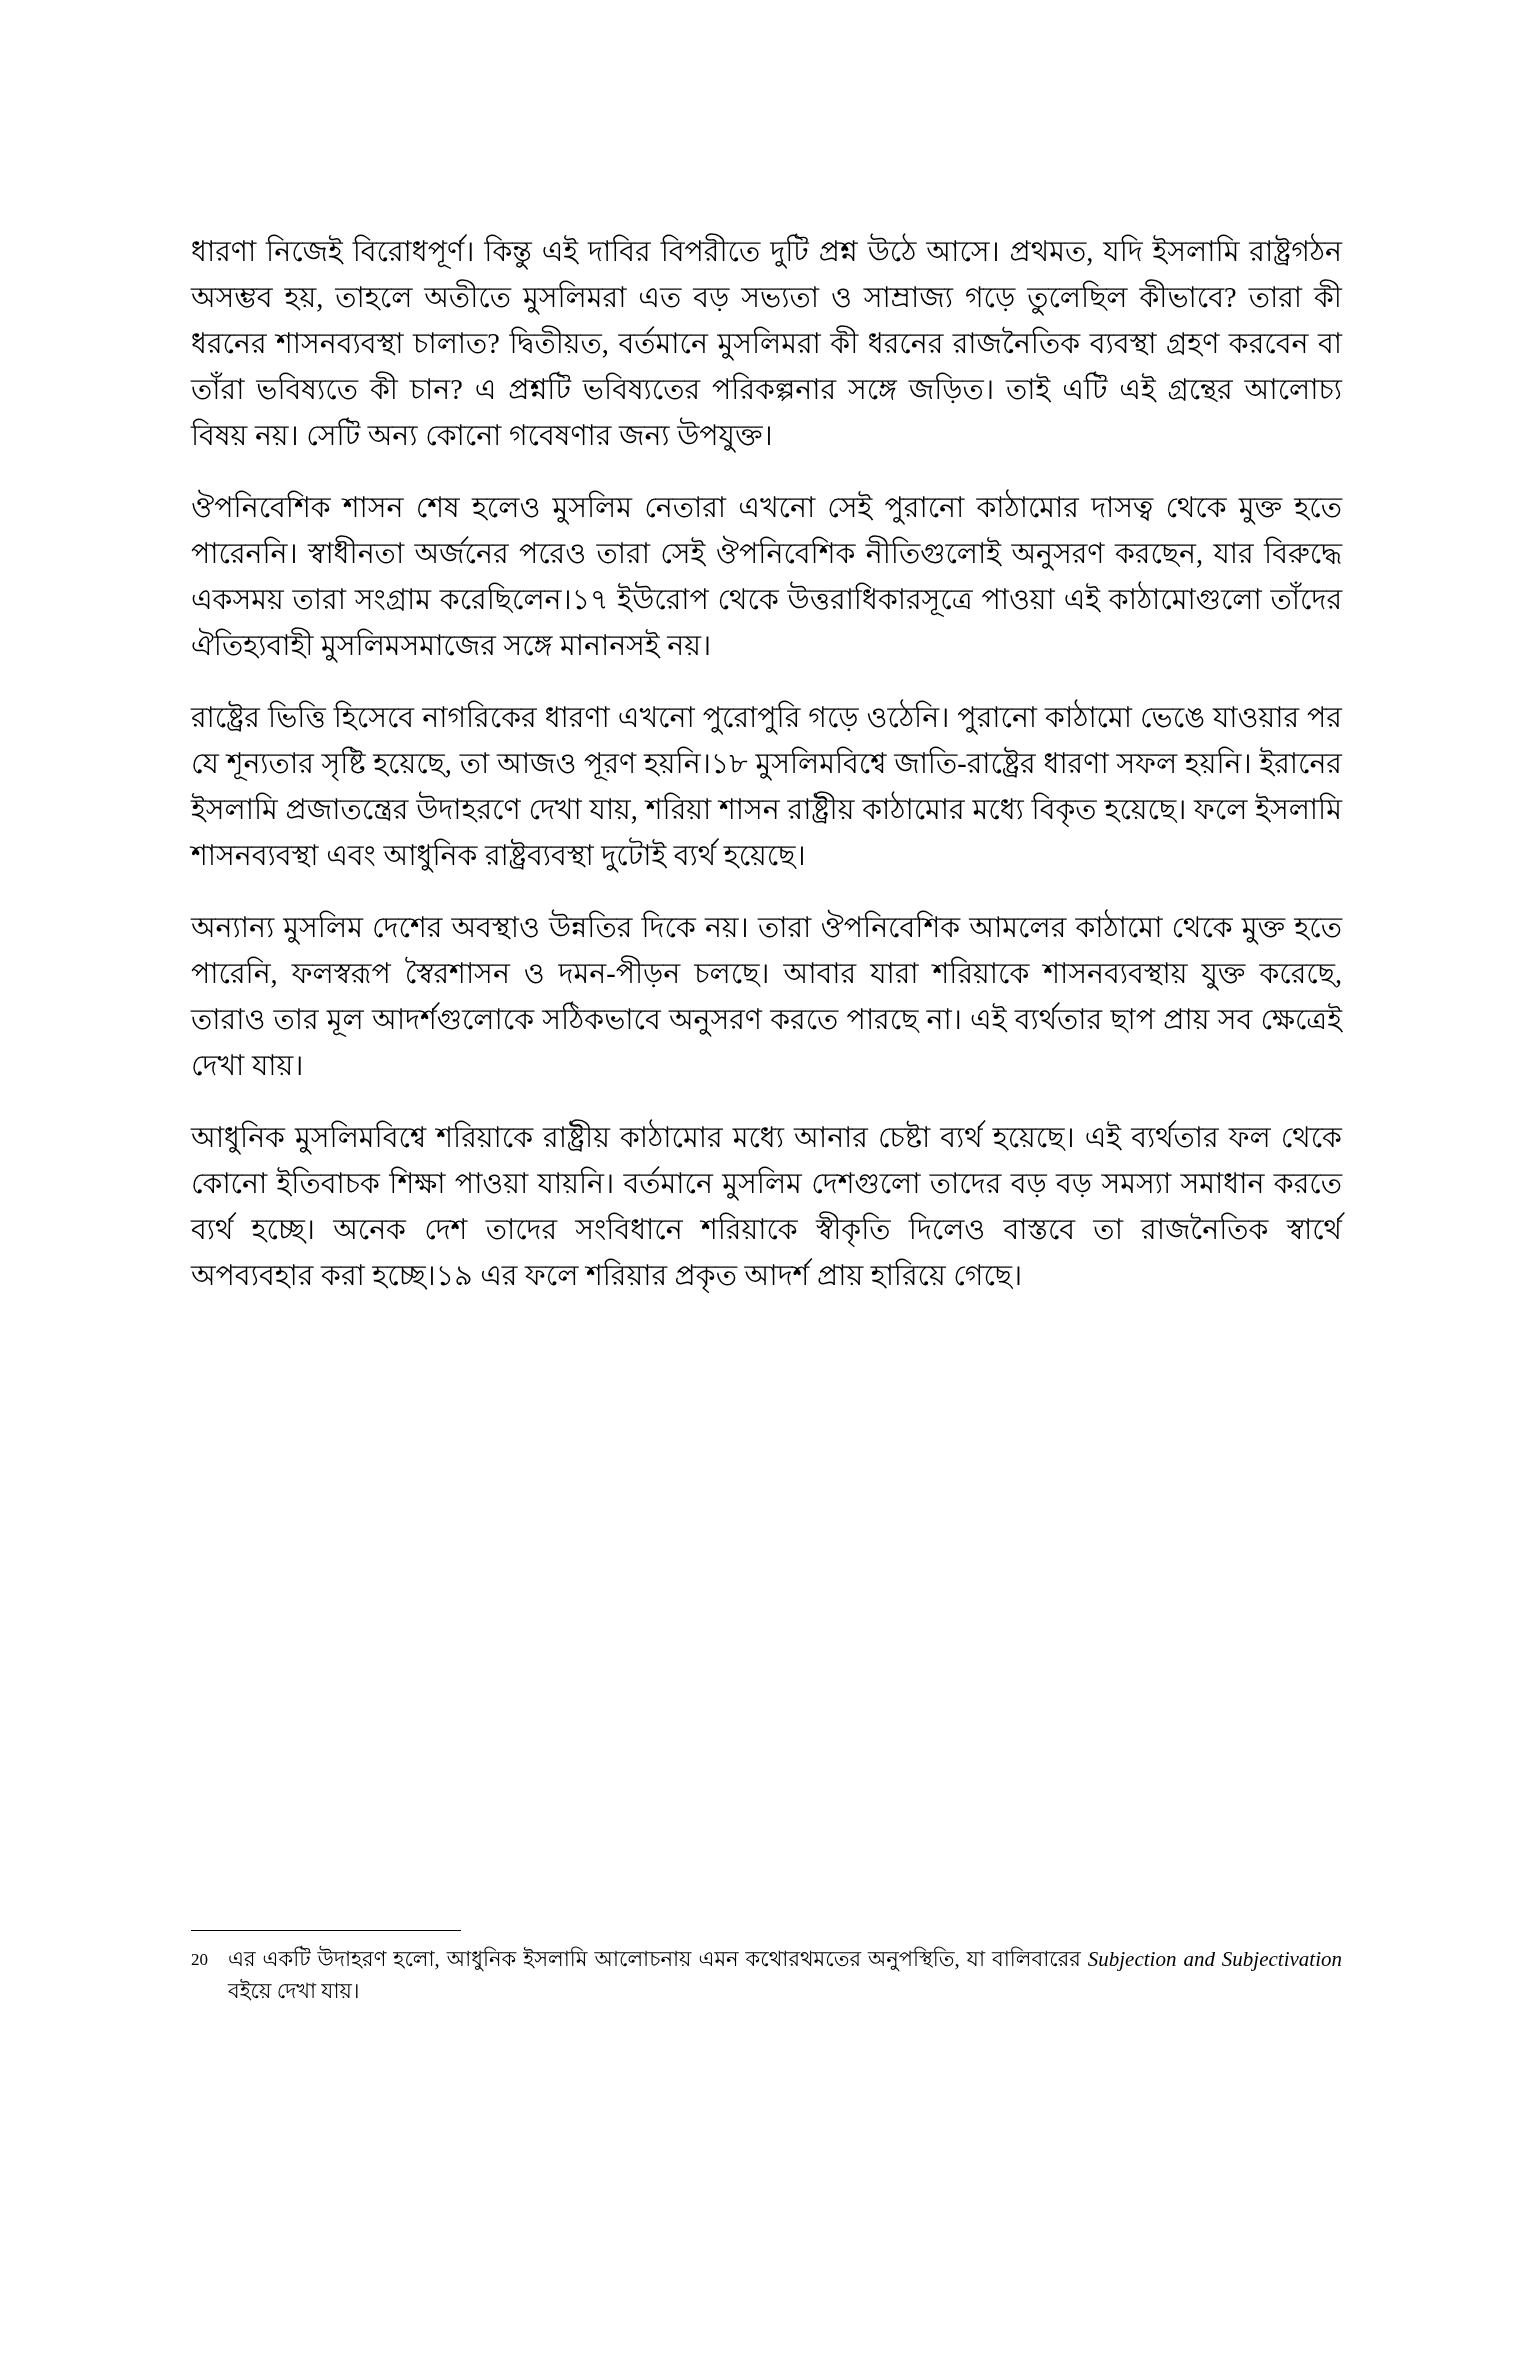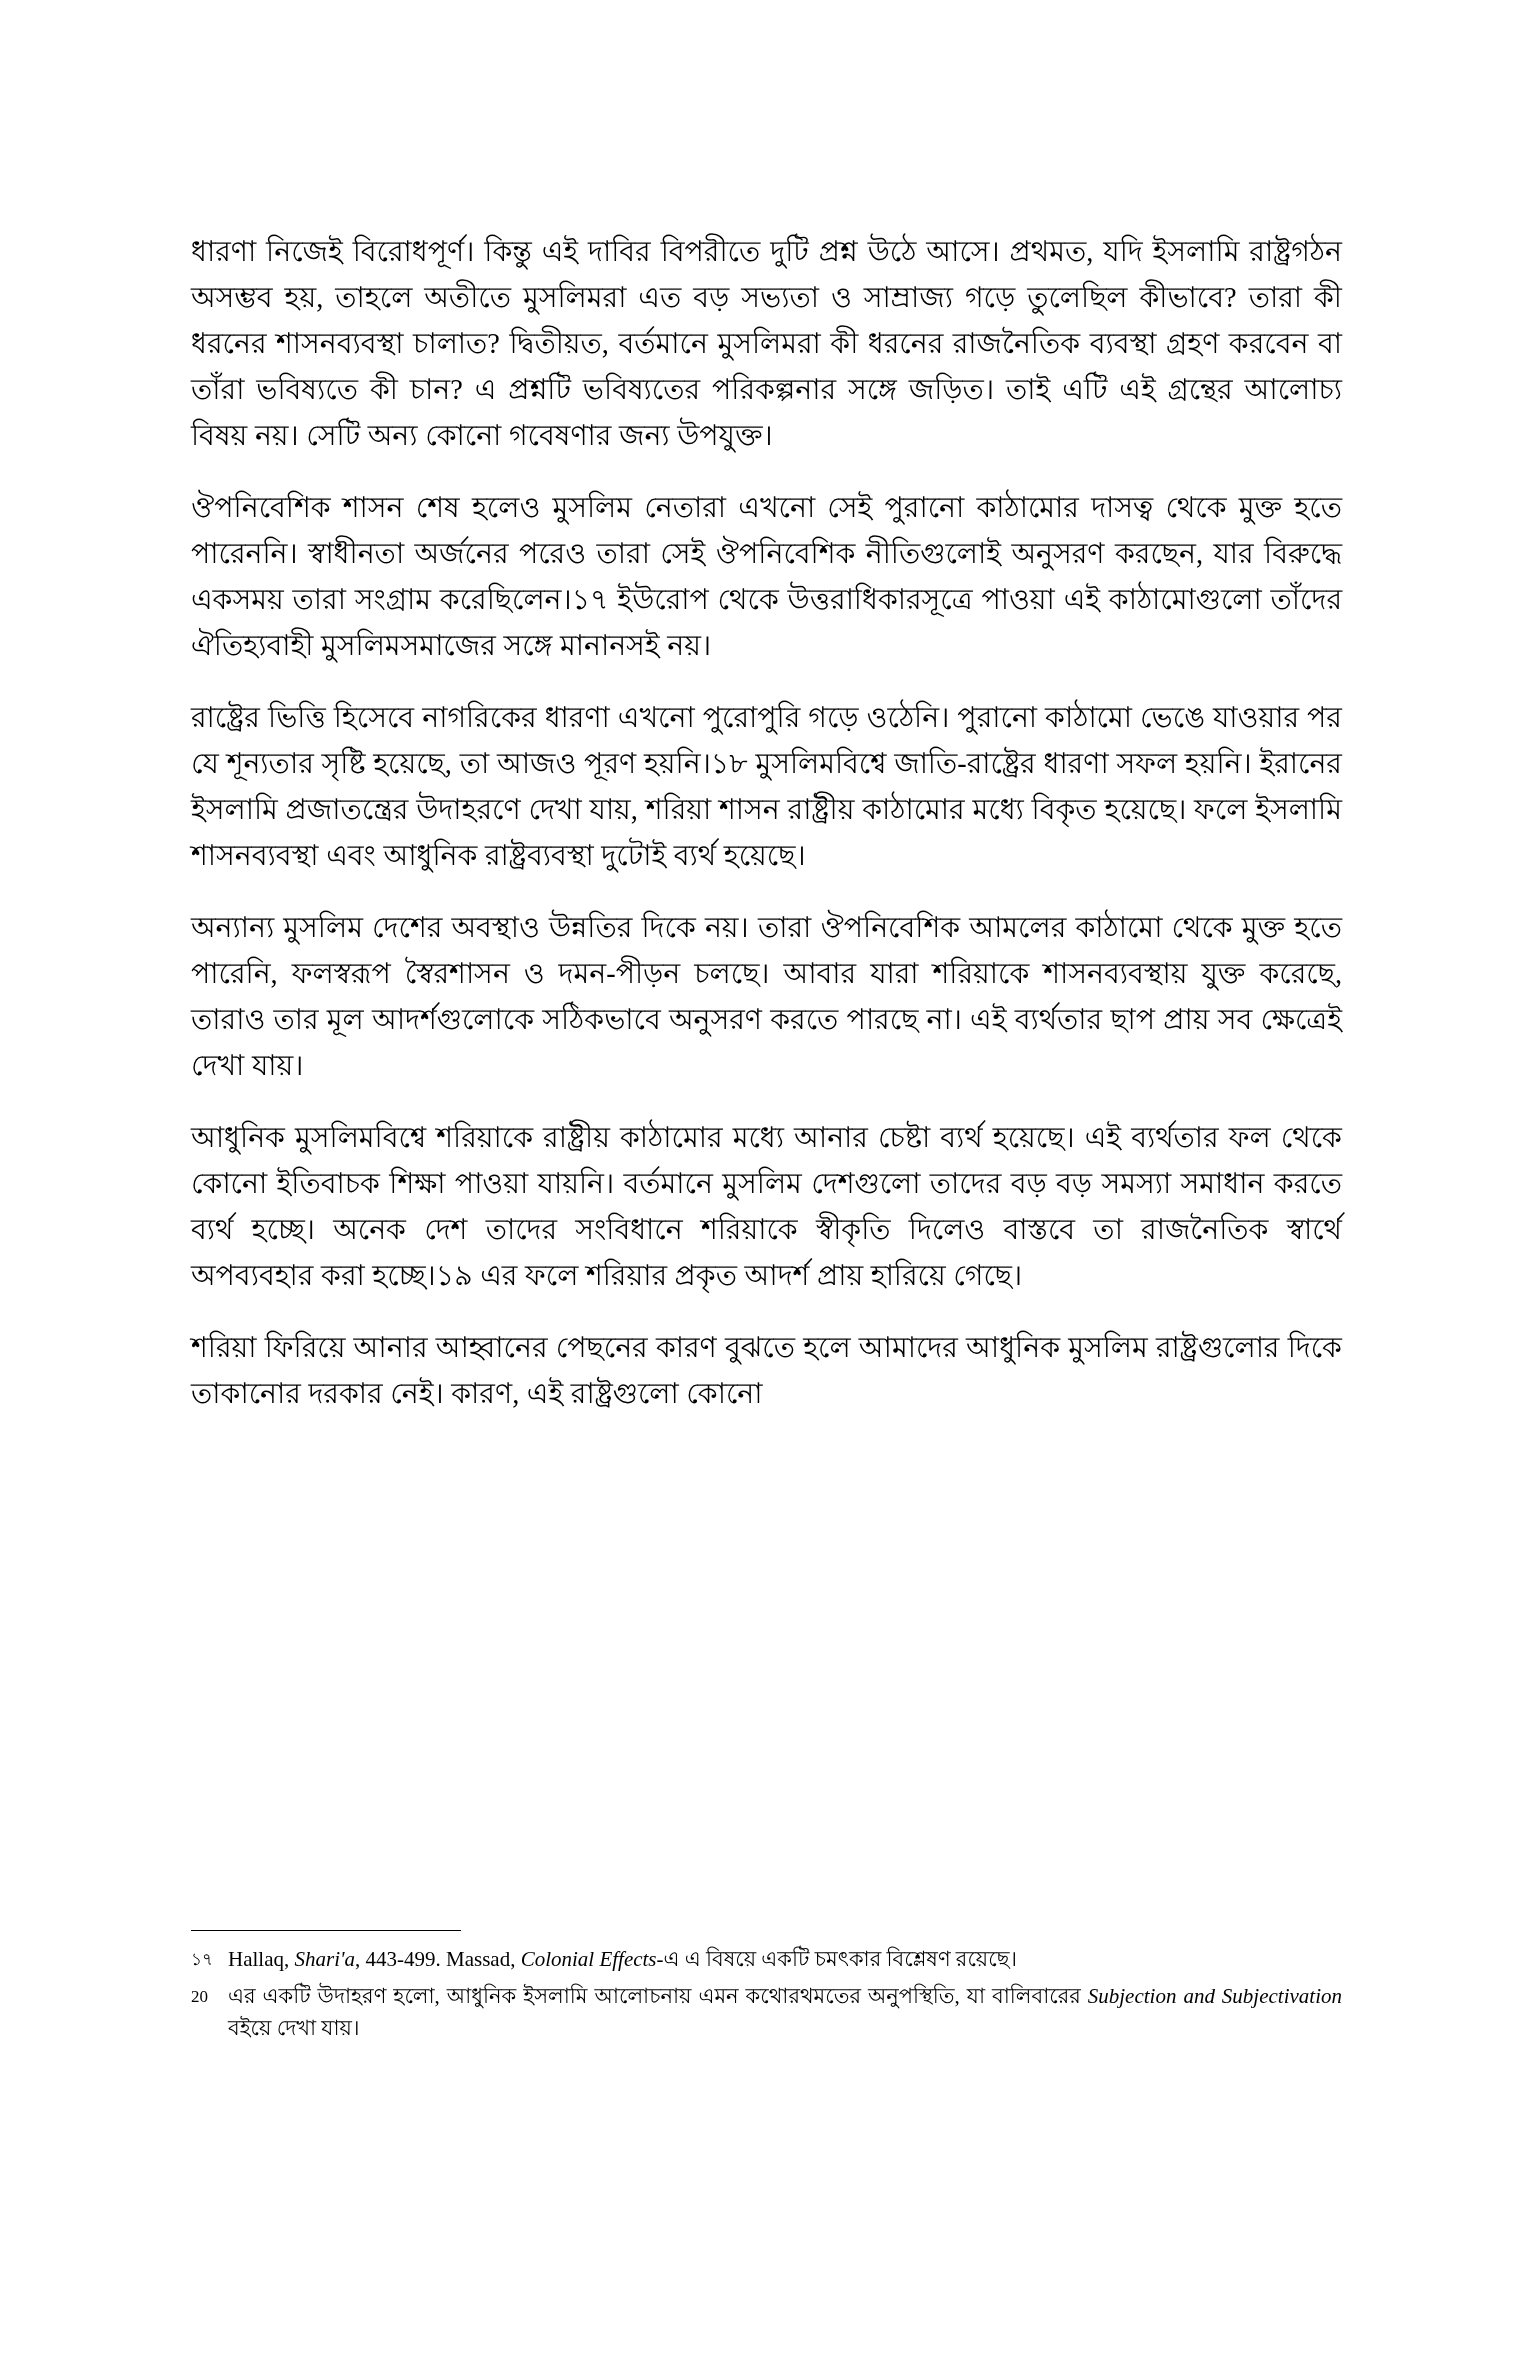--- a/index.html
+++ b/index.html
@@ -90,30 +90,25 @@
 <body>
 
 <div class="page">
 
   <div class="content">
     <p class="body-para">ধারণা নিজেই বিরোধপূর্ণ। কিন্তু এই দাবির বিপরীতে দুটি প্রশ্ন উঠে আসে। প্রথমত, যদি ইসলামি রাষ্ট্রগঠন অসম্ভব হয়, তাহলে অতীতে মুসলিমরা এত বড় সভ্যতা ও সাম্রাজ্য গড়ে তুলেছিল কীভাবে? তারা কী ধরনের শাসনব্যবস্থা চালাত? দ্বিতীয়ত, বর্তমানে মুসলিমরা কী ধরনের রাজনৈতিক ব্যবস্থা গ্রহণ করবেন বা তাঁরা ভবিষ্যতে কী চান? এ প্রশ্নটি ভবিষ্যতের পরিকল্পনার সঙ্গে জড়িত। তাই এটি এই গ্রন্থের আলোচ্য বিষয় নয়। সেটি অন্য কোনো গবেষণার জন্য উপযুক্ত।</p>
     <p class="body-para">ঔপনিবেশিক শাসন শেষ হলেও মুসলিম নেতারা এখনো সেই পুরানো কাঠামোর দাসত্ব থেকে মুক্ত হতে পারেননি। স্বাধীনতা অর্জনের পরেও তারা সেই ঔপনিবেশিক নীতিগুলোই অনুসরণ করছেন, যার বিরুদ্ধে একসময় তারা সংগ্রাম করেছিলেন।১৭ ইউরোপ থেকে উত্তরাধিকারসূত্রে পাওয়া এই কাঠামোগুলো তাঁদের ঐতিহ্যবাহী মুসলিমসমাজের সঙ্গে মানানসই নয়।</p>
     <p class="body-para">রাষ্ট্রের ভিত্তি হিসেবে নাগরিকের ধারণা এখনো পুরোপুরি গড়ে ওঠেনি। পুরানো কাঠামো ভেঙে যাওয়ার পর যে শূন্যতার সৃষ্টি হয়েছে, তা আজও পূরণ হয়নি।১৮ মুসলিমবিশ্বে জাতি-রাষ্ট্রের ধারণা সফল হয়নি। ইরানের ইসলামি প্রজাতন্ত্রের উদাহরণে দেখা যায়, শরিয়া শাসন রাষ্ট্রীয় কাঠামোর মধ্যে বিকৃত হয়েছে। ফলে ইসলামি শাসনব্যবস্থা এবং আধুনিক রাষ্ট্রব্যবস্থা দুটোই ব্যর্থ হয়েছে।</p>
     <p class="body-para">অন্যান্য মুসলিম দেশের অবস্থাও উন্নতির দিকে নয়। তারা ঔপনিবেশিক আমলের কাঠামো থেকে মুক্ত হতে পারেনি, ফলস্বরূপ স্বৈরশাসন ও দমন-পীড়ন চলছে। আবার যারা শরিয়াকে শাসনব্যবস্থায় যুক্ত করেছে, তারাও তার মূল আদর্শগুলোকে সঠিকভাবে অনুসরণ করতে পারছে না। এই ব্যর্থতার ছাপ প্রায় সব ক্ষেত্রেই দেখা যায়।</p>
     <p class="body-para">আধুনিক মুসলিমবিশ্বে শরিয়াকে রাষ্ট্রীয় কাঠামোর মধ্যে আনার চেষ্টা ব্যর্থ হয়েছে। এই ব্যর্থতার ফল থেকে কোনো ইতিবাচক শিক্ষা পাওয়া যায়নি। বর্তমানে মুসলিম দেশগুলো তাদের বড় বড় সমস্যা সমাধান করতে ব্যর্থ হচ্ছে। অনেক দেশ তাদের সংবিধানে শরিয়াকে স্বীকৃতি দিলেও বাস্তবে তা রাজনৈতিক স্বার্থে অপব্যবহার করা হচ্ছে।১৯ এর ফলে শরিয়ার প্রকৃত আদর্শ প্রায় হারিয়ে গেছে।</p>
-    <p class="body-para">শরিয়া ফিরিয়ে আনার আহ্বানের পেছনের কারণ বুঝতে হলে আমাদের আধুনিক মুসলিম রাষ্ট্রগুলোর দিকে তাকানোর দরকার নেই। কারণ, এই রাষ্ট্রগুলো কোনো</p>
   </div>
 
   <div class="footnote-rule"></div>
 
   <div class="footnotes">
-    <div class="footnote">
-      <span class="fn-marker">১৭</span>
-      <span class="fn-text"><span>Hallaq, </span><i>Shari'a</i><span>, 443-499. Massad, </span><i>Colonial Effects</i><span>-এ এ বিষয়ে একটি চমৎকার বিশ্লেষণ রয়েছে।</span></span>
-    </div>
     <div class="footnote">
       <span class="fn-marker">20</span>
       <span class="fn-text"><span>এর একটি উদাহরণ হলো, আধুনিক ইসলামি আলোচনায় এমন কথোরথমতের অনুপস্থিতি, যা বালিবারের </span><i>Subjection and Subjectivation</i><span> বইয়ে দেখা যায়।</span></span>
     </div>
   </div>
 
 
 </div>
 
 

